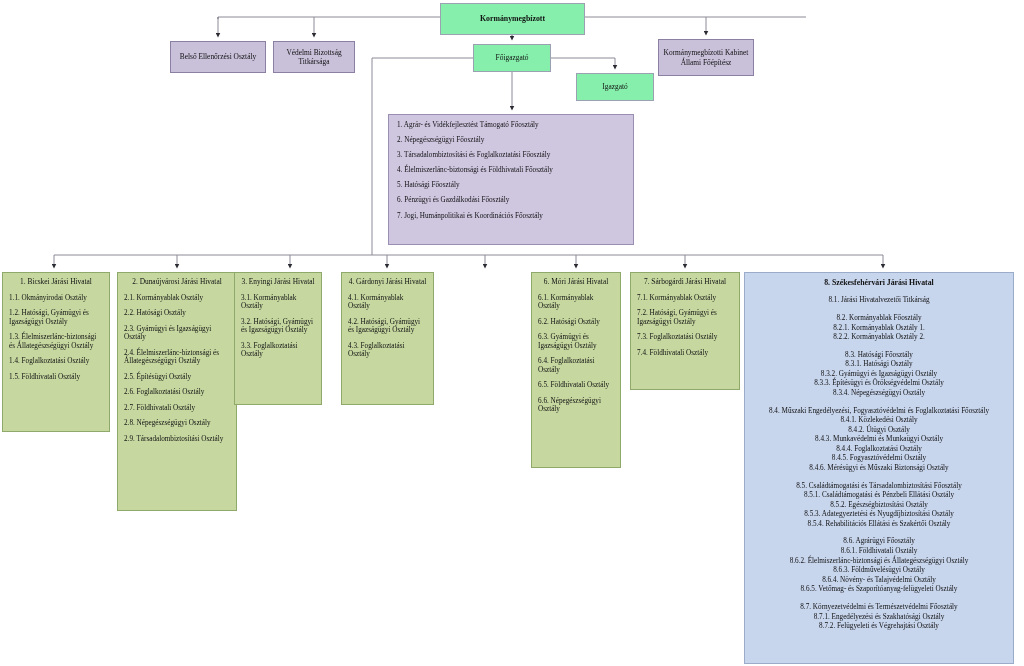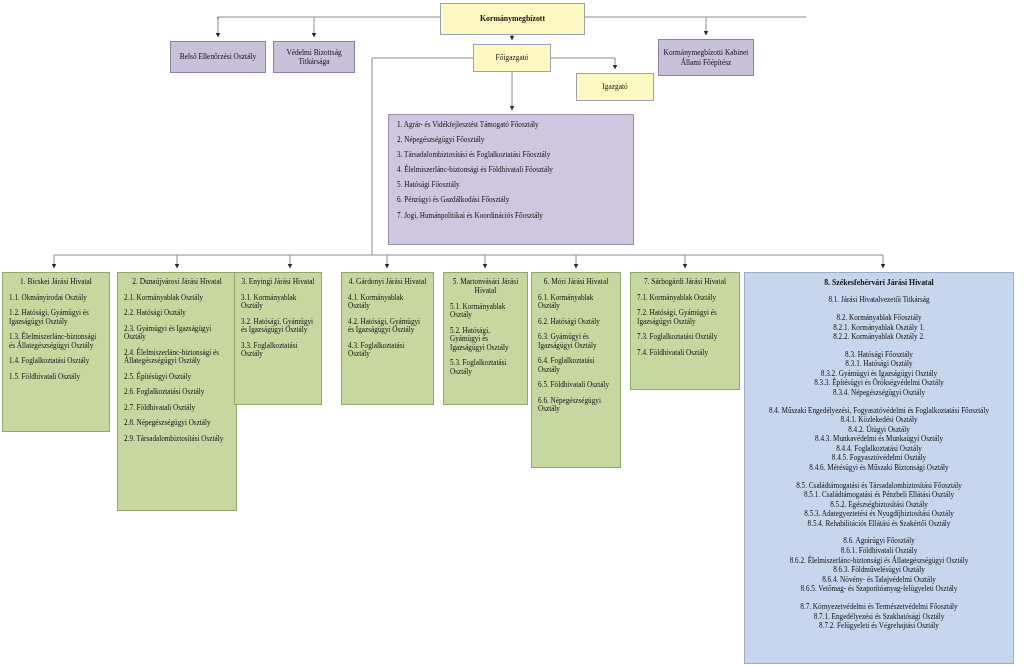--- a/index.html
+++ b/index.html
@@ -18,21 +18,21 @@
   
   .box{
     position:absolute;
     box-sizing:border-box;
     border:1px solid #8e8e9e;
     font-size:7.4px;
     line-height:1.22;
   }
   .box.purple{background:#c9c0da;border-color:#8b80a4;}
   .box.lilac{background:#cfc6e0;border-color:#9a8fb3;}
-  .box.white{background:#fef9c3;border-color:#9aa2b1;}
+  .box.white{background:#86efac;border-color:#9aa2b1;}
   .box.green{background:#c6d8a0;border-color:#8fa96a;}
   .box.blue{background:#c7d5ed;border-color:#9aacc9;}
 
   .ctr{display:flex;align-items:center;justify-content:center;text-align:center;}
   .bold{font-weight:bold;}
 
   
   #b-kormanybiztos{left:440px;top:3px;width:145px;height:32px;font-size:7.8px;}
   #b-belso{left:170px;top:41px;width:96px;height:32px;}
   #b-vedelmi{left:273px;top:41px;width:82px;height:32px;}
@@ -172,26 +172,20 @@
     <div class="it">3.3. Foglalkoztatási Osztály</div>
   </div>
 
   <div class="box green district" id="d4">
     <div class="hd">4. Gárdonyi Járási Hivatal</div>
     <div class="it">4.1. Kormányablak Osztály</div>
     <div class="it">4.2. Hatósági, Gyámügyi és Igazságügyi Osztály</div>
     <div class="it">4.3. Foglalkoztatási Osztály</div>
   </div>
 
-  <div class="box green district" id="d5">
-    <div class="hd">5. Martonvásári Járási Hivatal</div>
-    <div class="it">5.1. Kormányablak Osztály</div>
-    <div class="it">5.2. Hatósági, Gyámügyi és Igazságügyi Osztály</div>
-    <div class="it">5.3. Foglalkoztatási Osztály</div>
-  </div>
 
   <div class="box green district" id="d6">
     <div class="hd">6. Móri Járási Hivatal</div>
     <div class="it">6.1. Kormányablak Osztály</div>
     <div class="it">6.2. Hatósági Osztály</div>
     <div class="it">6.3. Gyámügyi és Igazságügyi Osztály</div>
     <div class="it">6.4. Foglalkoztatási Osztály</div>
     <div class="it">6.5. Földhivatali Osztály</div>
     <div class="it">6.6. Népegészségügyi Osztály</div>
   </div>

